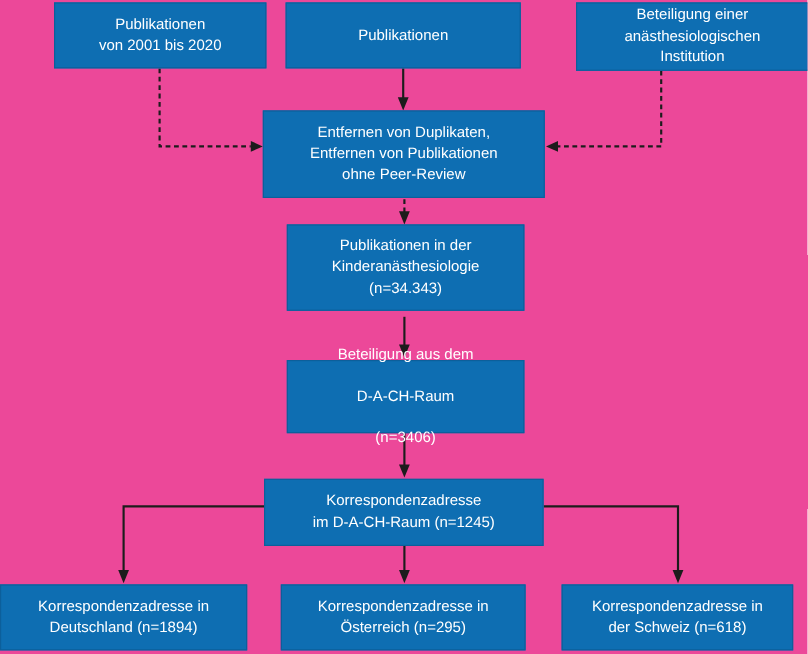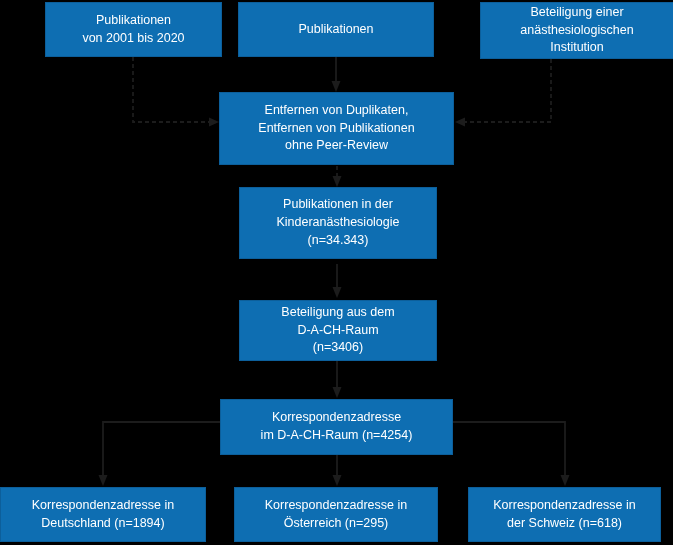--- a/index.html
+++ b/index.html
@@ -1,21 +1,21 @@
 <!DOCTYPE html>
 <html><head>
 <meta charset="utf-8">
 <style>
   * { margin: 0; padding: 0; box-sizing: border-box; }
   html, body { background: #ffffff; }
   .canvas {
     position: relative;
     width: 673px;
     height: 545px;
-    background: #000000;
+    background: #ec4899;
     font-family: "Liberation Sans", sans-serif;
     overflow: hidden;
   }
   .arrows {
     position: absolute;
     left: 0; top: 0;
     width: 673px; height: 545px;
     pointer-events: none;
   }
   .node {
@@ -32,21 +32,21 @@
     line-height: 1.42;
     padding: 2px 4px;
   }
   .node span { display: block; white-space: nowrap; }
 
   .n-pub-years        { left: 45px;  top: 2px;   width: 177px; height: 55px; }
   .n-pub-children     { left: 238px; top: 2px;   width: 196px; height: 55px; }
   .n-institution      { left: 480px; top: 2px;   width: 194px; height: 57px; }
   .n-dedup            { left: 219px; top: 92px;  width: 235px; height: 73px; }
   .n-ped-anesth       { left: 239px; top: 187px; width: 198px; height: 72px; }
-  .n-dach-particip    { left: 239px; top: 300px; width: 198px; height: 61px; }
+  .n-dach-particip    { left: 239px; top: 300px; width: 198px; height: 61px; gap: 17px; }
   .n-dach-correspond  { left: 220px; top: 399px; width: 233px; height: 56px; }
   .n-germany          { left: 0px;   top: 487px; width: 206px; height: 55px; }
   .n-austria          { left: 234px; top: 487px; width: 204px; height: 55px; }
   .n-switzerland      { left: 468px; top: 487px; width: 193px; height: 55px; }
 
   .arrow-line { stroke: #1c1c1c; stroke-width: 1.8; fill: none; }
   .arrow-dashed { stroke-dasharray: 4 3; }
   .arrow-head { fill: #1c1c1c; stroke: none; }
 </style>
 </head>
@@ -130,21 +130,21 @@
   </div>
 
   <div class="node n-dach-particip">
     <span>Beteiligung aus dem</span>
     <span>D-A-CH-Raum</span>
     <span>(n=3406)</span>
   </div>
 
   <div class="node n-dach-correspond">
     <span>Korrespondenzadresse</span>
-    <span>im D-A-CH-Raum (n=4254)</span>
+    <span>im D-A-CH-Raum (n=1245)</span>
   </div>
 
   <div class="node n-germany">
     <span>Korrespondenzadresse in</span>
     <span>Deutschland (n=1894)</span>
   </div>
 
   <div class="node n-austria">
     <span>Korrespondenzadresse in</span>
     <span>Österreich (n=295)</span>

